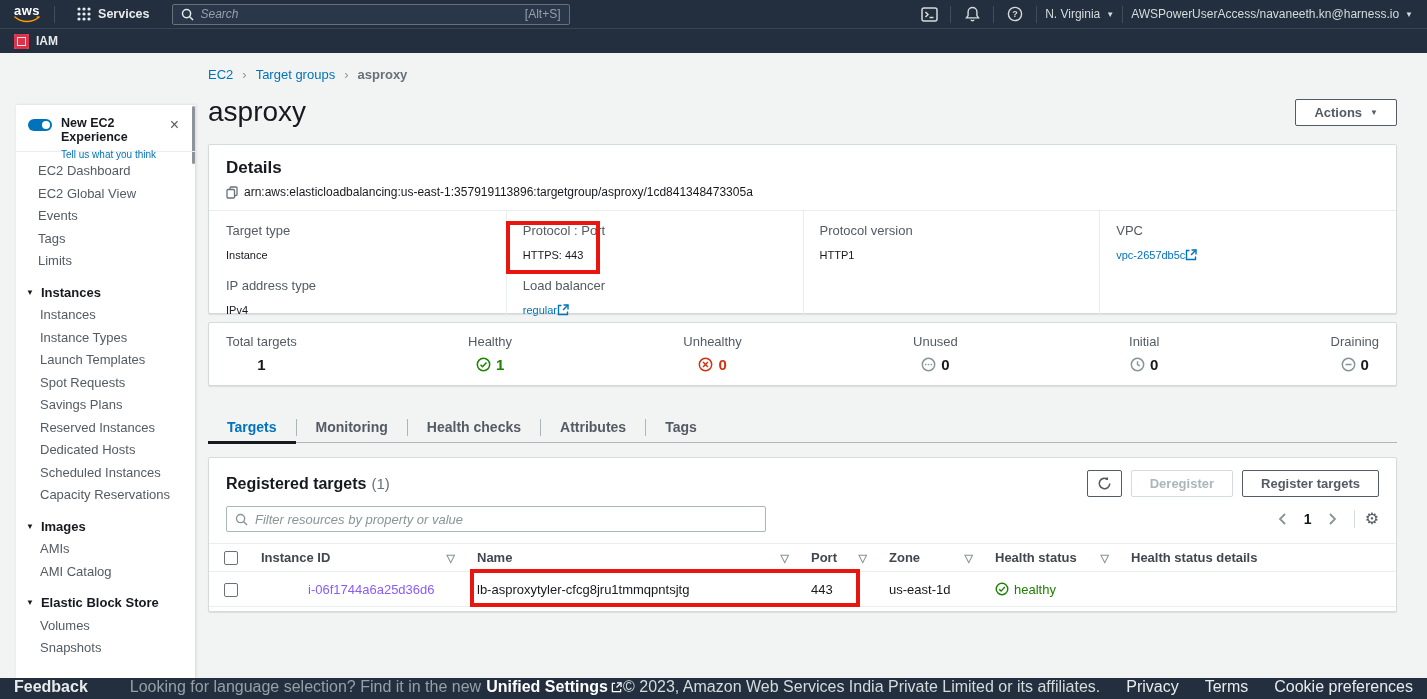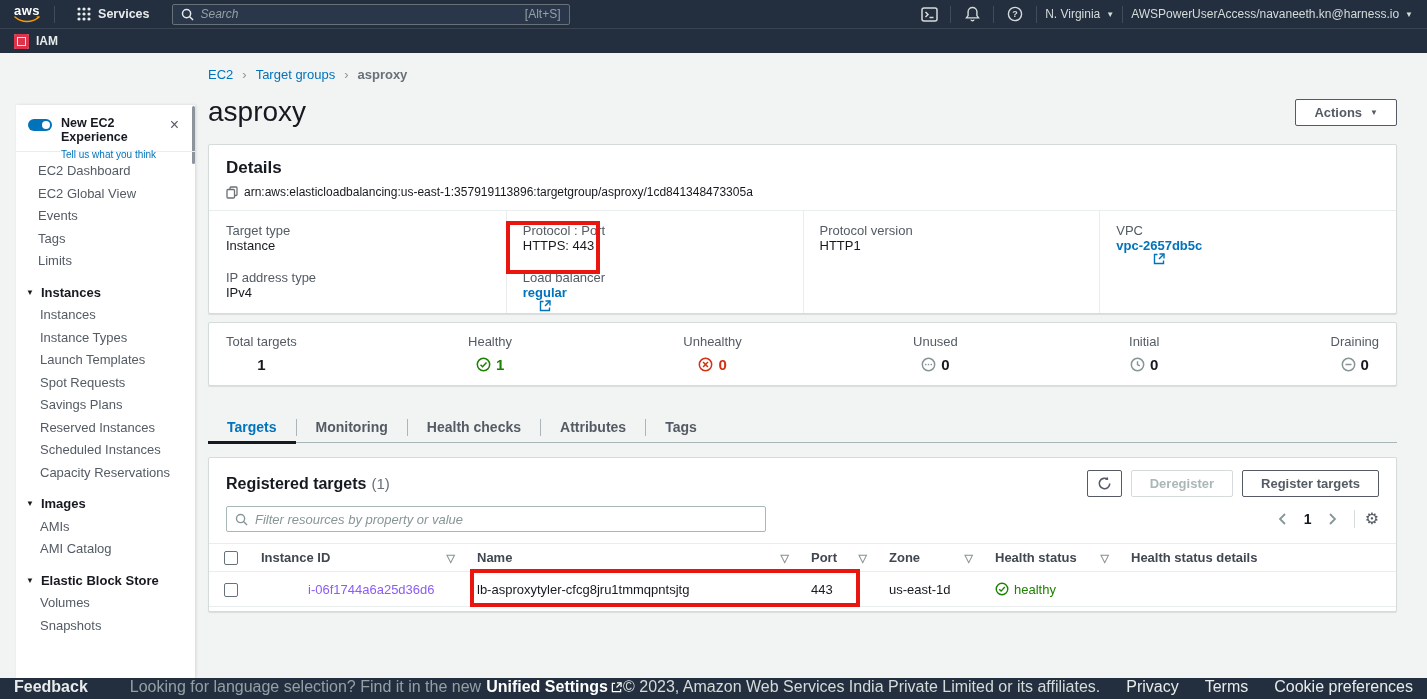--- a/index.html
+++ b/index.html
@@ -69,23 +69,23 @@
   .details-card { margin-top:16px; height:170px; display:flex; flex-direction:column; }
   .details-head { padding:13px 17px 0 17px; }
   .details-title { font-size:17px; font-weight:bold; }
   .arn-row { display:flex; align-items:center; gap:6px; margin-top:7px; font-size:12px; color:#16191f; }
   .copy-btn { color:#687078; cursor:pointer; display:inline-flex; }
   .details-divider { border-top:1px solid #eaeded; margin-top:11px; }
   .details-cols { flex:1; display:grid; grid-template-columns:1fr 1fr 1fr 1fr; }
   .dcol { padding:12px 16px 0 16px; border-left:1px solid #eaeded; }
   .dcol:first-child { border-left:none; padding-left:17px; }
   .dfield .dlabel { font-size:13px; color:#545b64; }
-  .dfield .dvalue { font-size:13px; color:#16191f; margin-top:0; }
+  .dfield .dvalue { font-size:11px; color:#16191f; margin-top:11px; }
   .dfield + .dfield { margin-top:17px; }
-  .dlink { color:#0073bb; text-decoration:none; cursor:pointer; display:inline-flex; align-items:center; font-weight:bold;flex-direction:column; }
+  .dlink { color:#0073bb; text-decoration:none; cursor:pointer; display:inline-flex; align-items:center; font-weight:normal; }
 
   .stats-card { margin-top:8px; height:64px; display:flex; justify-content:space-between; padding:11px 17px 0 17px; }
   .stat { text-align:left; }
   .stat .slabel { font-size:13px; color:#545b64; }
   .stat .svalue { margin-top:7px; display:flex; align-items:center; justify-content:center; gap:5px; font-size:15px; font-weight:bold; color:#16191f; }
   .stat .svalue.green { color:#1d8102; }
   .stat .svalue.red { color:#d13212; }
   .gray-ic { color:#879596; }
 
   
@@ -226,20 +226,21 @@
       <div class="sb-section">
         <span class="tri">▼</span>
         <span>Instances</span>
       </div>
       <div class="sb-item sb-sub">Instances</div>
       <div class="sb-item sb-sub">Instance Types</div>
       <div class="sb-item sb-sub">Launch Templates</div>
       <div class="sb-item sb-sub">Spot Requests</div>
       <div class="sb-item sb-sub">Savings Plans</div>
       <div class="sb-item sb-sub">Reserved Instances</div>
+      <div class="sb-item sb-sub">Dedicated Hosts</div>
       <div class="sb-item sb-sub">Scheduled Instances</div>
       <div class="sb-item sb-sub">Capacity Reservations</div>
 
       <div class="sb-section">
         <span class="tri">▼</span>
         <span>Images</span>
       </div>
       <div class="sb-item sb-sub">AMIs</div>
       <div class="sb-item sb-sub">AMI Catalog</div>
 

